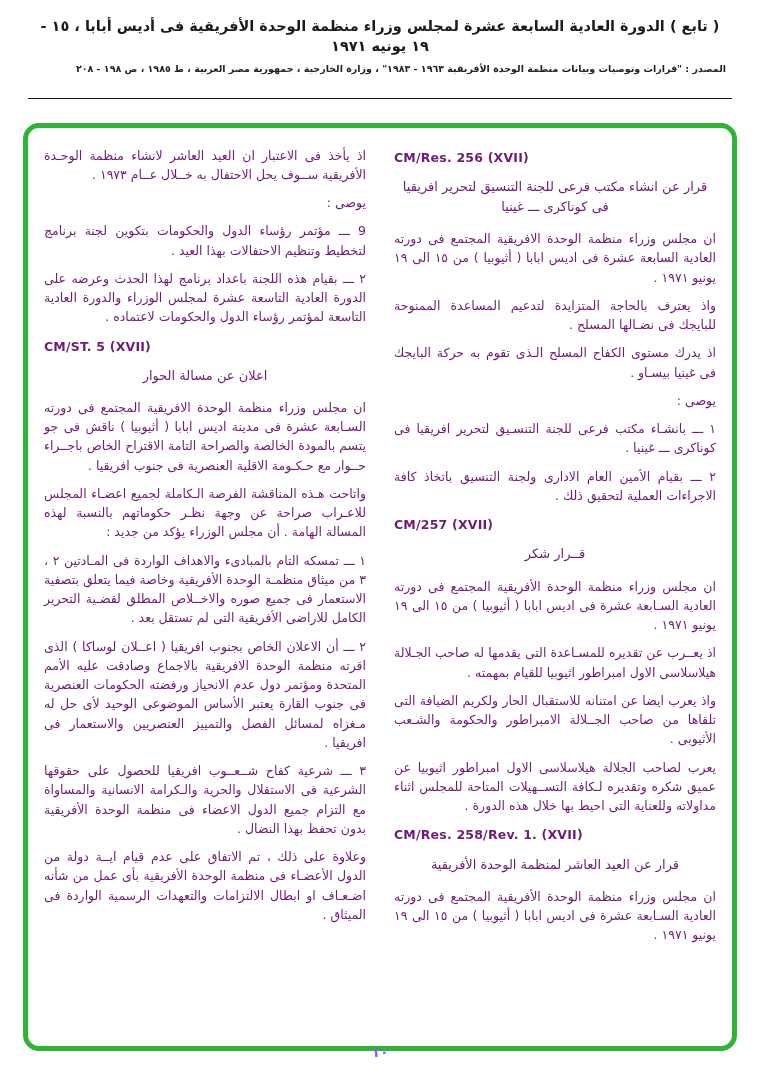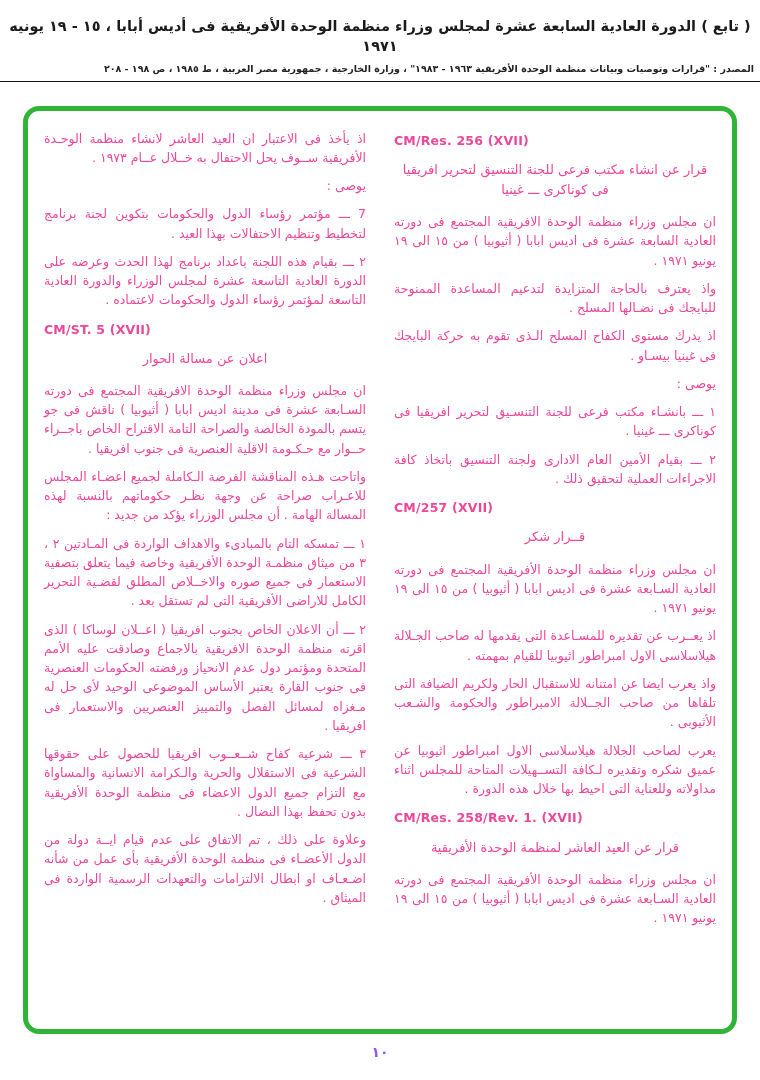--- a/index.html
+++ b/index.html
@@ -11,22 +11,22 @@
   }
   .page {
     position: relative;
     width: 760px;
     height: 1080px;
     background: #ffffff;
     overflow: hidden;
   }
   .doc-header {
     direction: rtl;
-    margin: 0 0;
-    padding: 16px 6px 7px;
+    margin: 0 28px;
+    padding: 16px 6px 24px;
     border-bottom: 1.5px solid #161616;
   }
   .header-title {
     text-align: center;
     font-weight: bold;
     font-size: 14.5px;
     line-height: 1.4;
   }
   .header-source {
     margin-top: 6px;
@@ -50,21 +50,21 @@
     direction: rtl;
     gap: 28px;
     height: 100%;
   }
   .col {
     flex: 1;
     direction: rtl;
     text-align: justify;
     font-size: 12.5px;
     line-height: 1.54;
-    color: #ec4899;
+    color: #701a75;
   }
   .section { margin-bottom: 10px; }
   .code {
     direction: ltr;
     text-align: left;
     unicode-bidi: embed;
     font-weight: bold;
     font-size: 12.5px;
     letter-spacing: 0.2px;
     margin: 9px 0 10px;
@@ -133,21 +133,21 @@
           <p>ان مجلس وزراء منظمة الوحدة الأفريقية المجتمع فى دورته العادية السـابعة عشرة فى اديس ابابا ( أثيوبيا ) من ١٥ الى ١٩ يونيو ١٩٧١ .</p>
         </div>
 
       </section>
 
       <section class="col">
 
         <div class="section">
           <p>اذ يأخذ فى الاعتبار ان العيد العاشر لانشاء منظمة الوحـدة الأفريقية ســوف يحل الاحتفال به خــلال عــام ١٩٧٣ .</p>
           <p>يوصى :</p>
-          <p>7 ـــ مؤتمر رؤساء الدول والحكومات بتكوين لجنة برنامج لتخطيط وتنظيم الاحتفالات بهذا العيد .</p>
+          <p>9 ـــ مؤتمر رؤساء الدول والحكومات بتكوين لجنة برنامج لتخطيط وتنظيم الاحتفالات بهذا العيد .</p>
           <p>٢ ـــ بقيام هذه اللجنة باعداد برنامج لهذا الحدث وعرضه على الدورة العادية التاسعة عشرة لمجلس الوزراء والدورة العادية التاسعة لمؤتمر رؤساء الدول والحكومات لاعتماده .</p>
         </div>
 
         <div class="section">
           <div class="code">CM/ST. 5 (XVII)</div>
           <h3 class="title">اعلان عن مسالة الحوار</h3>
           <p>ان مجلس وزراء منظمة الوحدة الافريقية المجتمع فى دورته السـابعة عشرة فى مدينة اديس ابابا ( أثيوبيا ) ناقش فى جو يتسم بالمودة الخالصة والصراحة التامة الاقتراح الخاص باجــراء حــوار مع حـكـومة الاقلية العنصرية فى جنوب افريقيا .</p>
           <p>واتاحت هـذه المناقشة الفرصة الـكاملة لجميع اعضـاء المجلس للاعـراب صراحة عن وجهة نظـر حكوماتهم بالنسبة لهذه المسالة الهامة . أن مجلس الوزراء يؤكد من جديد :</p>
           <p>١ ـــ تمسكه التام بالمبادىء والاهداف الواردة فى المـادتين ٢ ، ٣ من ميثاق منظمـة الوحدة الأفريقية وخاصة فيما يتعلق بتصفية الاستعمار فى جميع صوره والاخــلاص المطلق لقضـية التحرير الكامل للاراضى الأفريقية التى لم تستقل بعد .</p>
           <p>٢ ـــ أن الاعلان الخاص بجنوب افريقيا ( اعــلان لوساكا ) الذى اقرته منظمة الوحدة الافريقية بالاجماع وصادقت عليه الأمم المتحدة ومؤتمر دول عدم الانحياز ورفضته الحكومات العنصرية فى جنوب القارة يعتبر الأساس الموضوعى الوحيد لأى حل له مـغزاه لمسائل الفصل والتمييز العنصريين والاستعمار فى افريقيا .</p>

